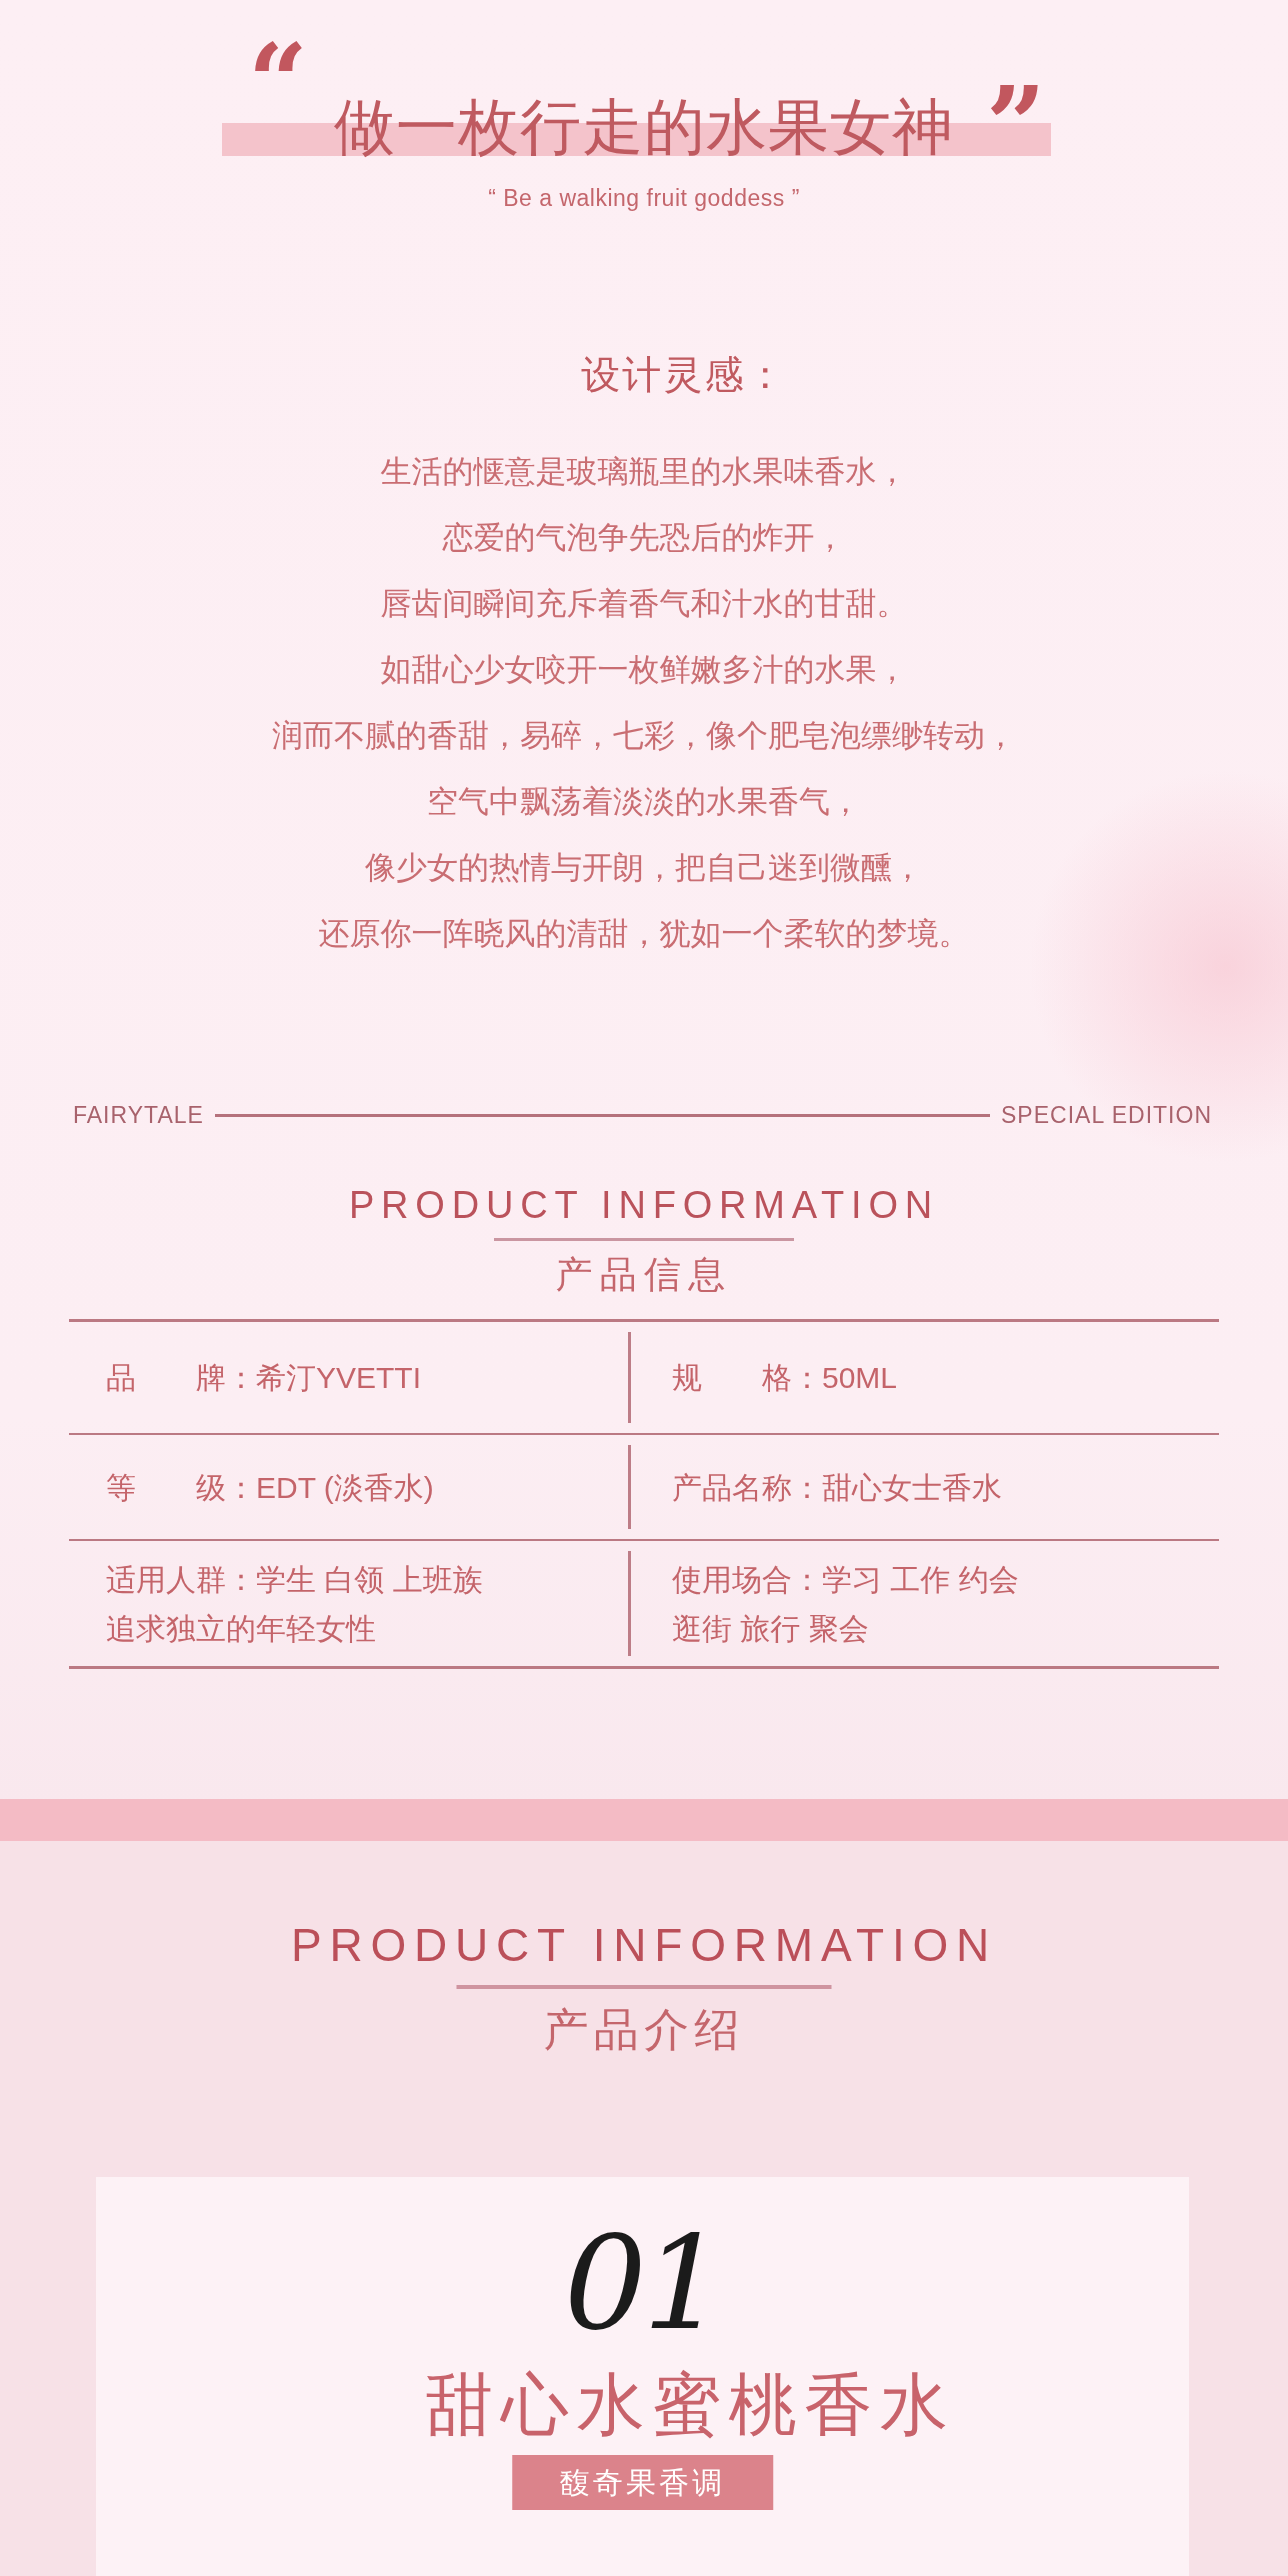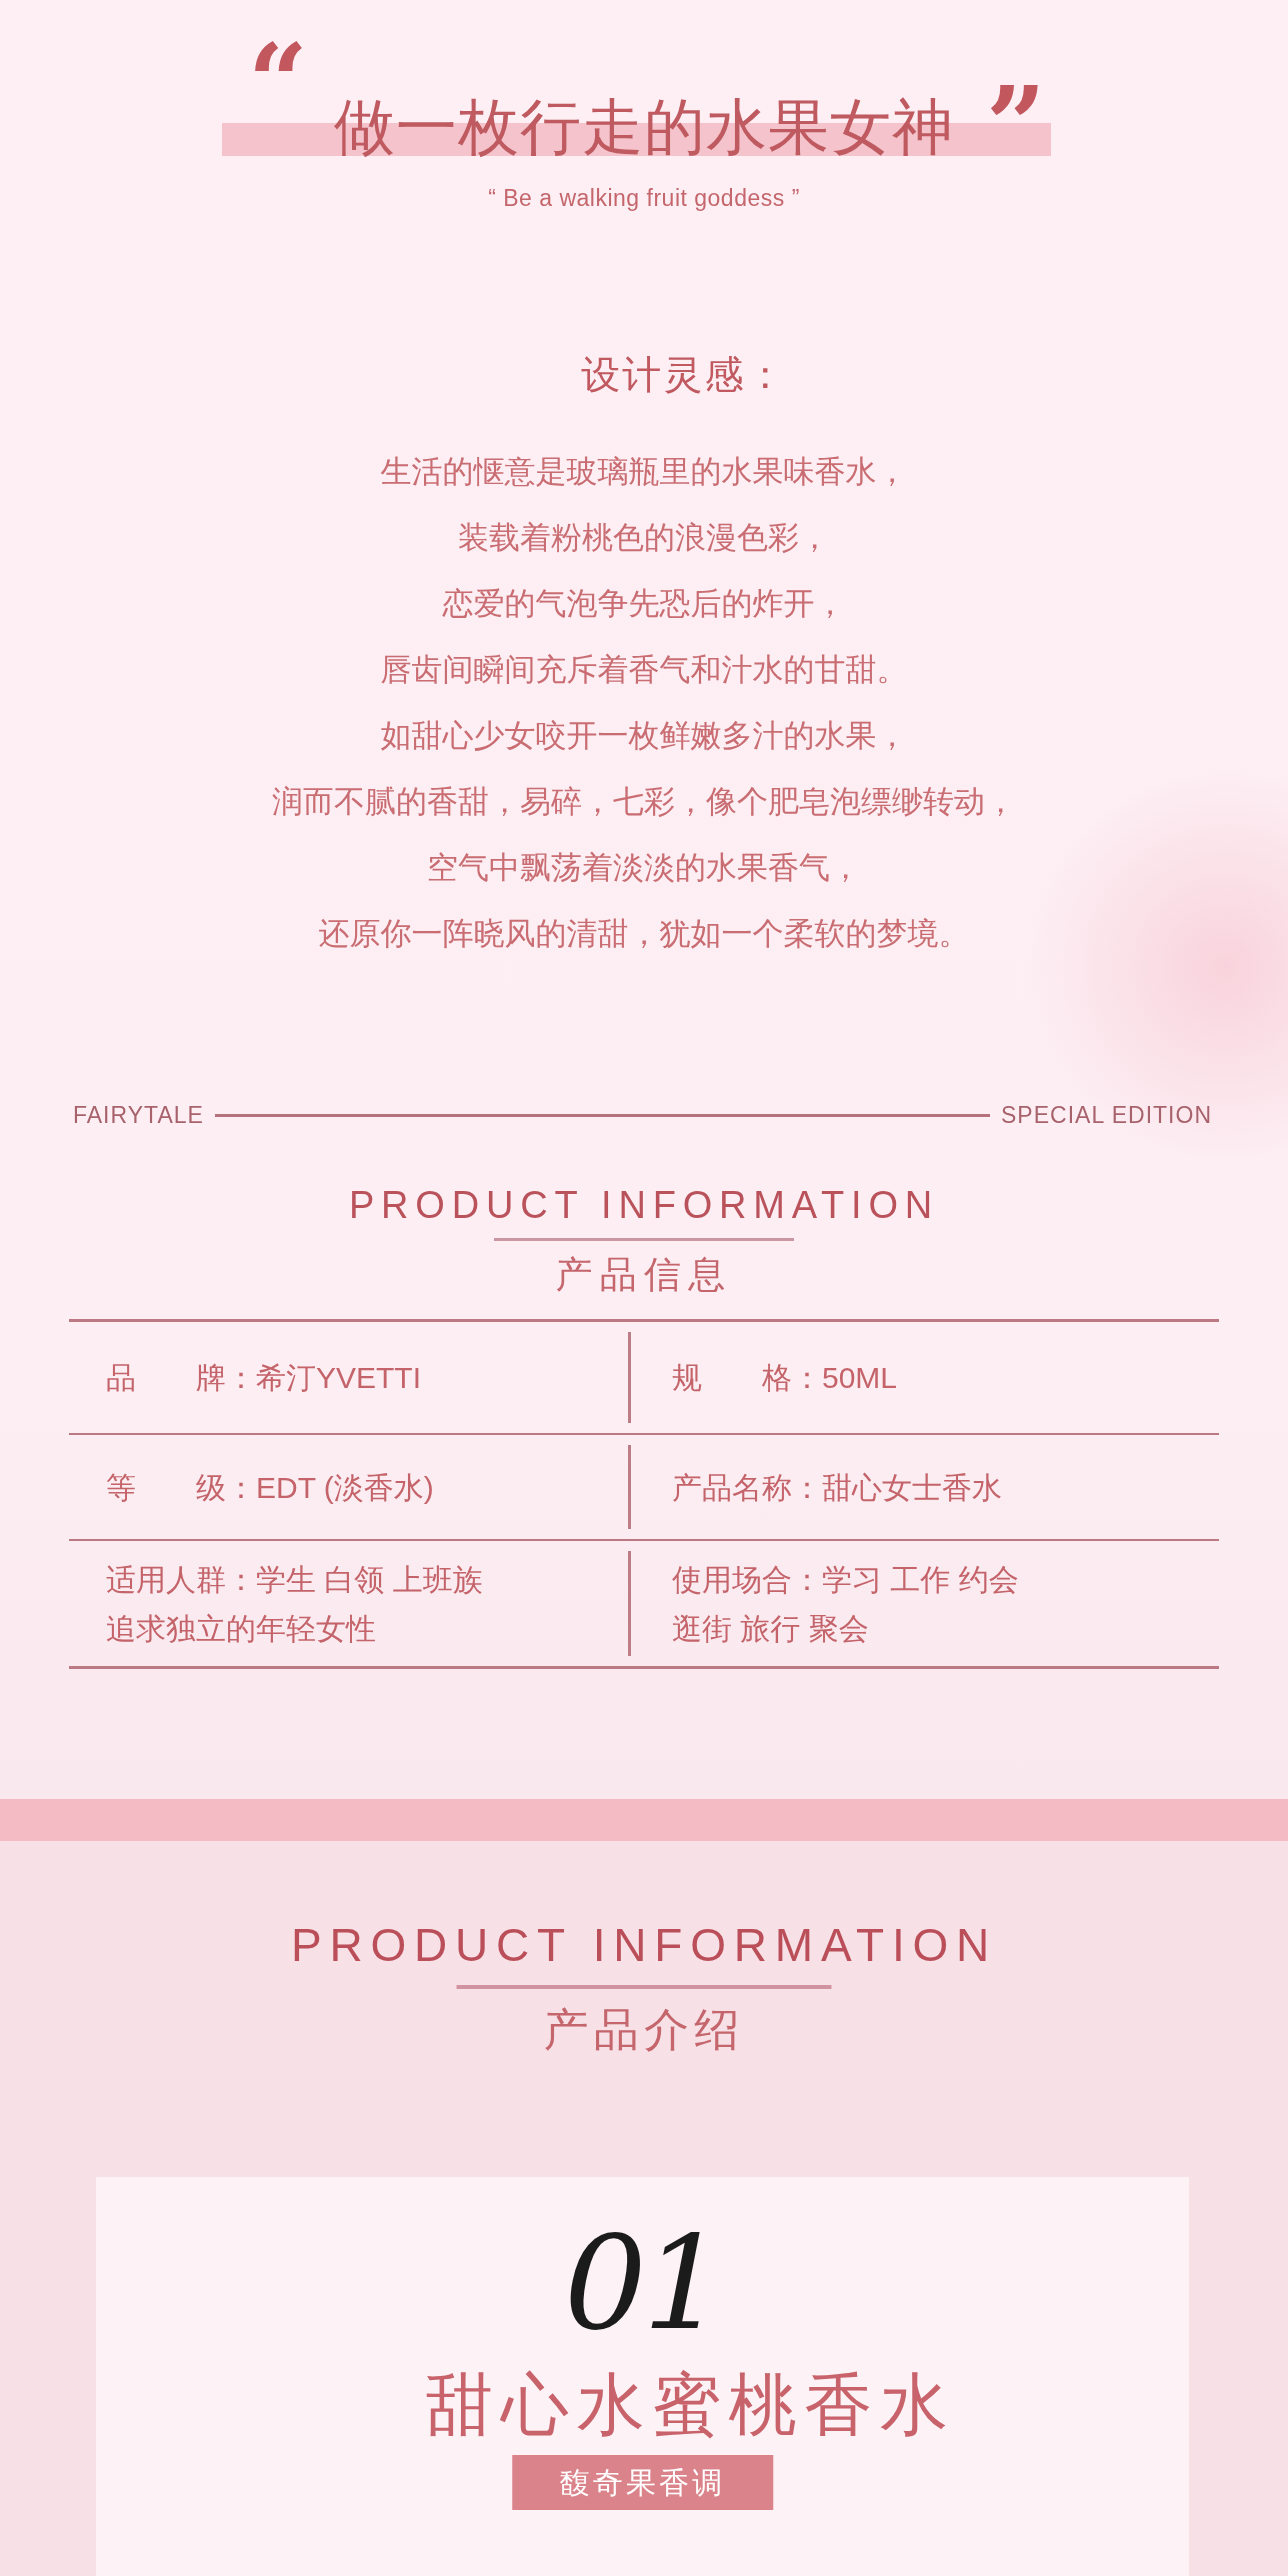--- a/index.html
+++ b/index.html
@@ -106,26 +106,26 @@
 
   <div class="hero-band"></div>
   <div class="quote q-open">“</div>
   <div class="quote q-close">”</div>
   <div class="hero-title">做一枚行走的水果女神</div>
   <div class="hero-sub">“ Be a walking fruit goddess ”</div>
 
   <div class="design-heading">设计灵感：</div>
   <div class="poem">
     <div>生活的惬意是玻璃瓶里的水果味香水，</div>
-    <div>装载着粉桃色的浪漫色彩，</div>
     <div>恋爱的气泡争先恐后的炸开，</div>
     <div>唇齿间瞬间充斥着香气和汁水的甘甜。</div>
     <div>如甜心少女咬开一枚鲜嫩多汁的水果，</div>
     <div>润而不腻的香甜，易碎，七彩，像个肥皂泡缥缈转动，</div>
     <div>空气中飘荡着淡淡的水果香气，</div>
+    <div>像少女的热情与开朗，把自己迷到微醺，</div>
     <div>还原你一阵晓风的清甜，犹如一个柔软的梦境。</div>
   </div>
 
   <div class="fdivider">
     <span>FAIRYTALE</span>
     <span class="rule"></span>
     <span>SPECIAL EDITION</span>
   </div>
 
   <div class="info-title-en t1-en">PRODUCT INFORMATION</div>

